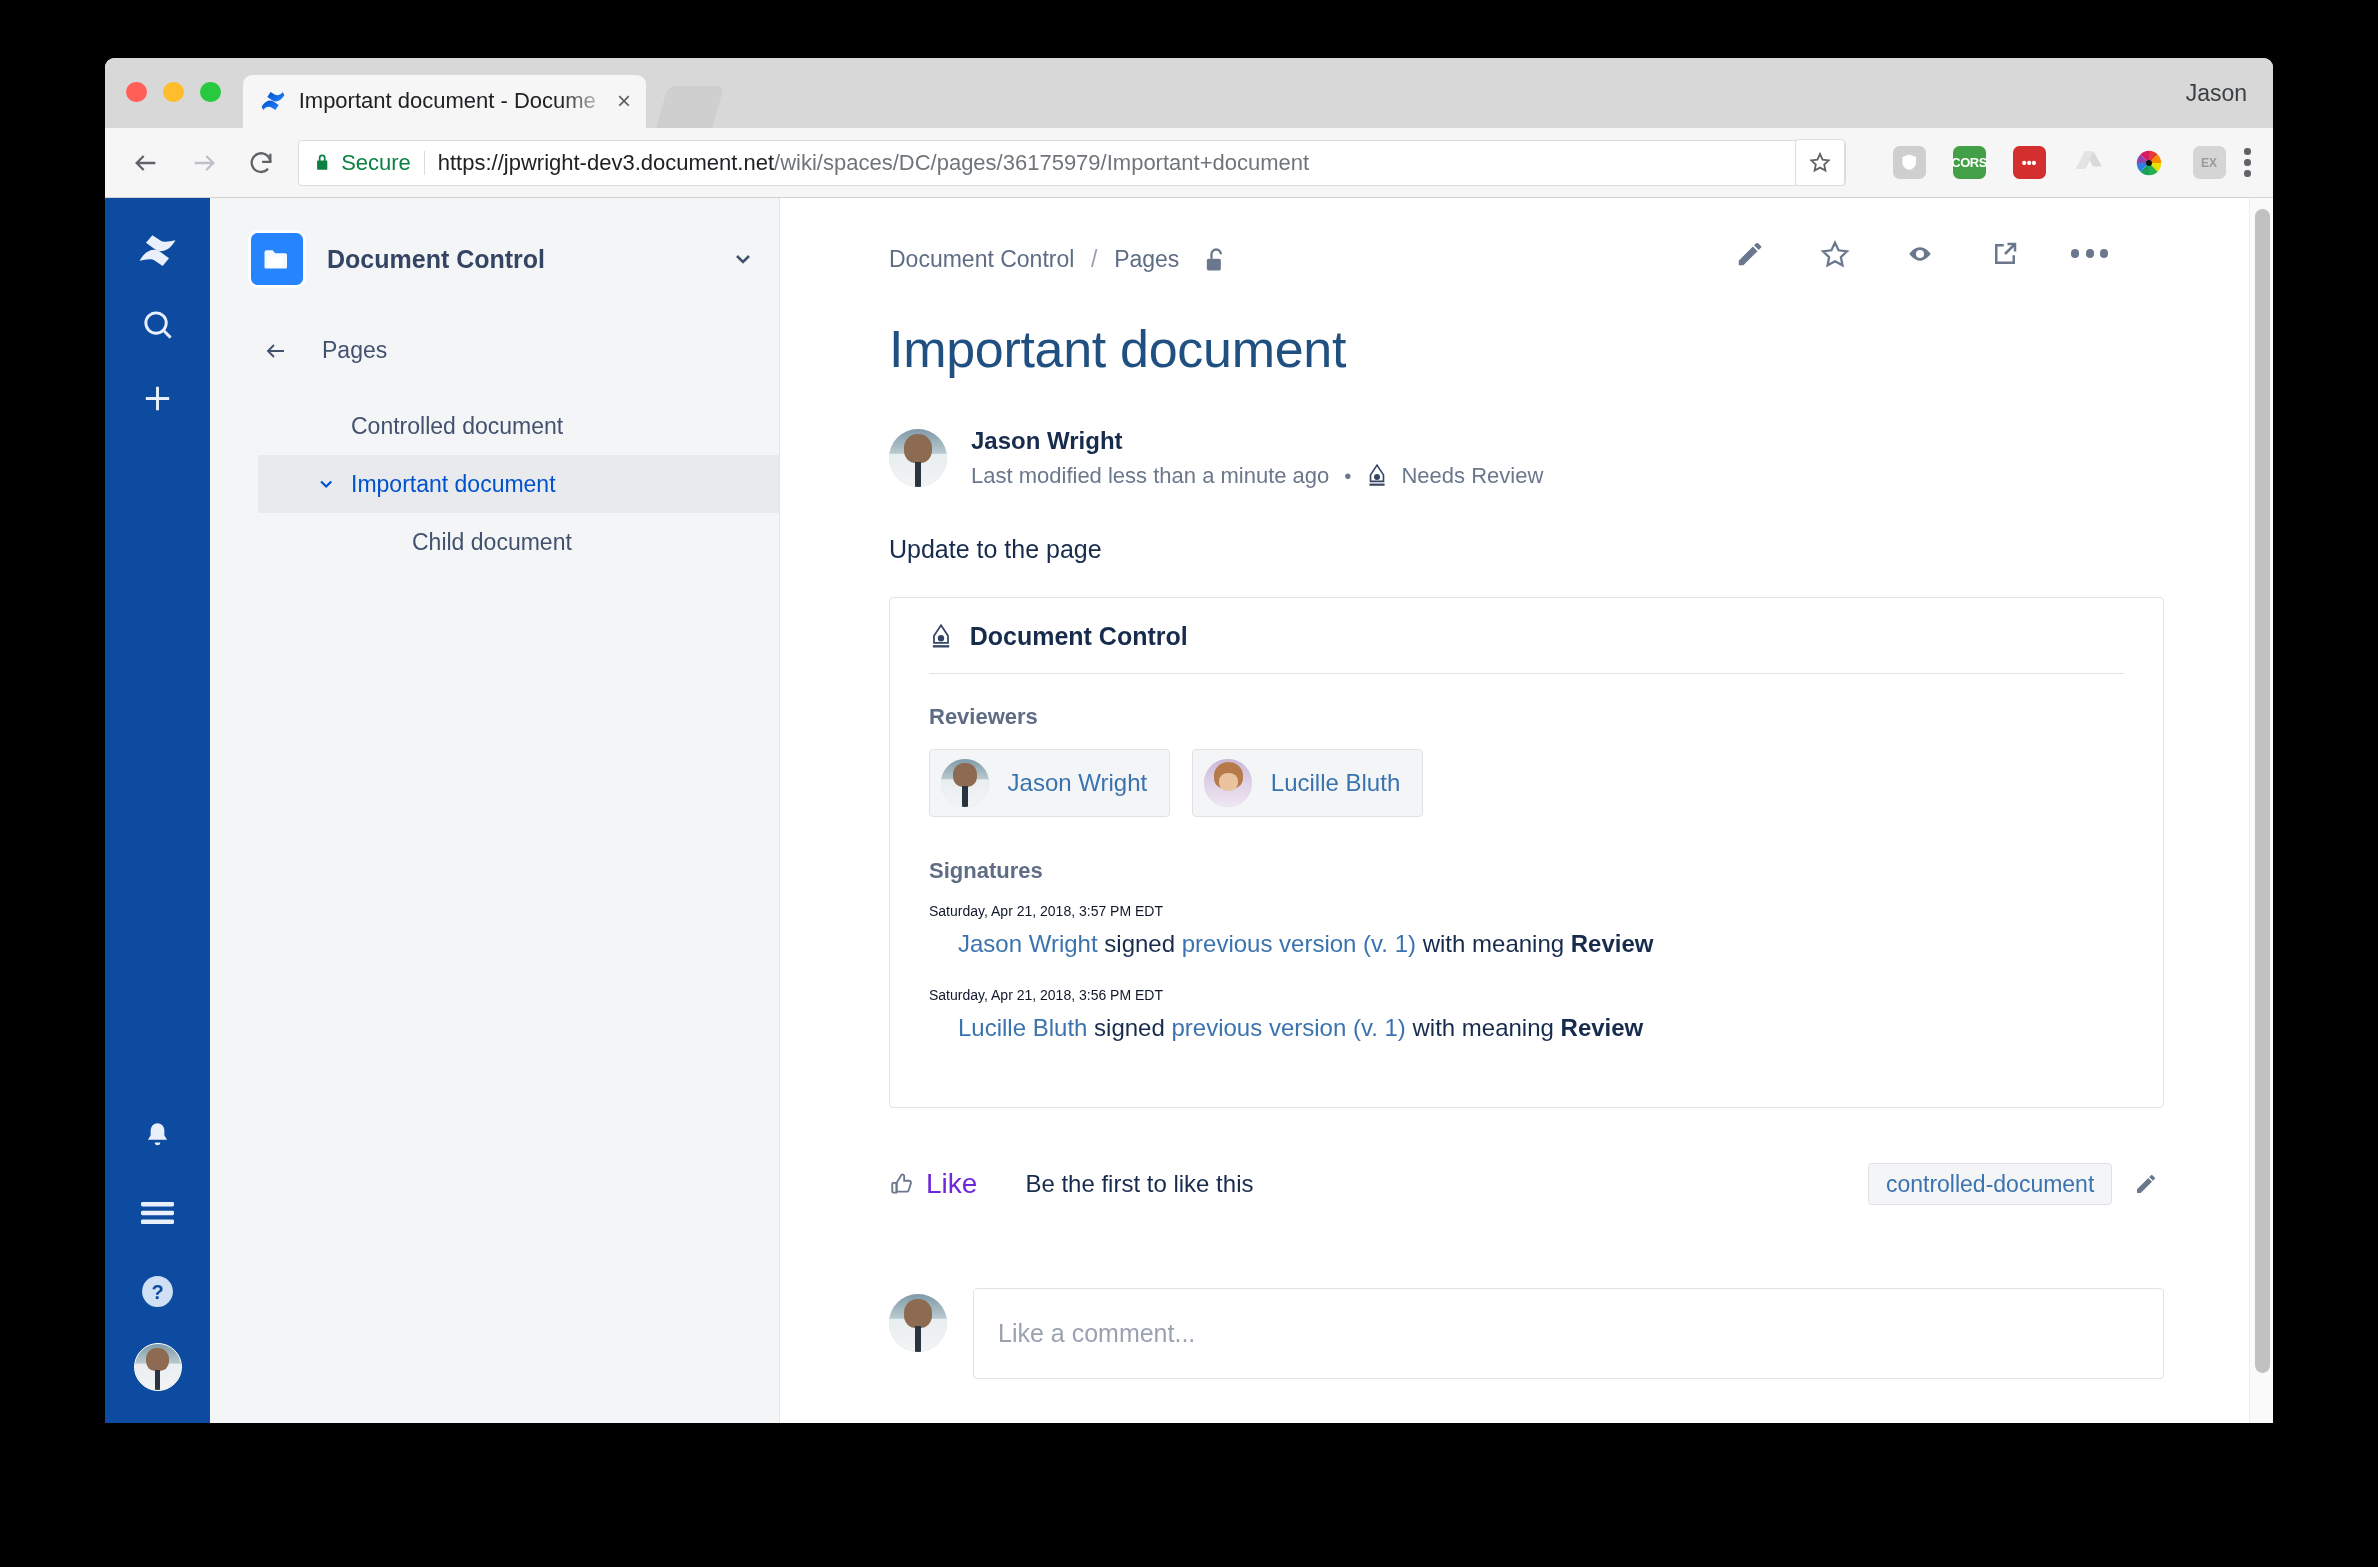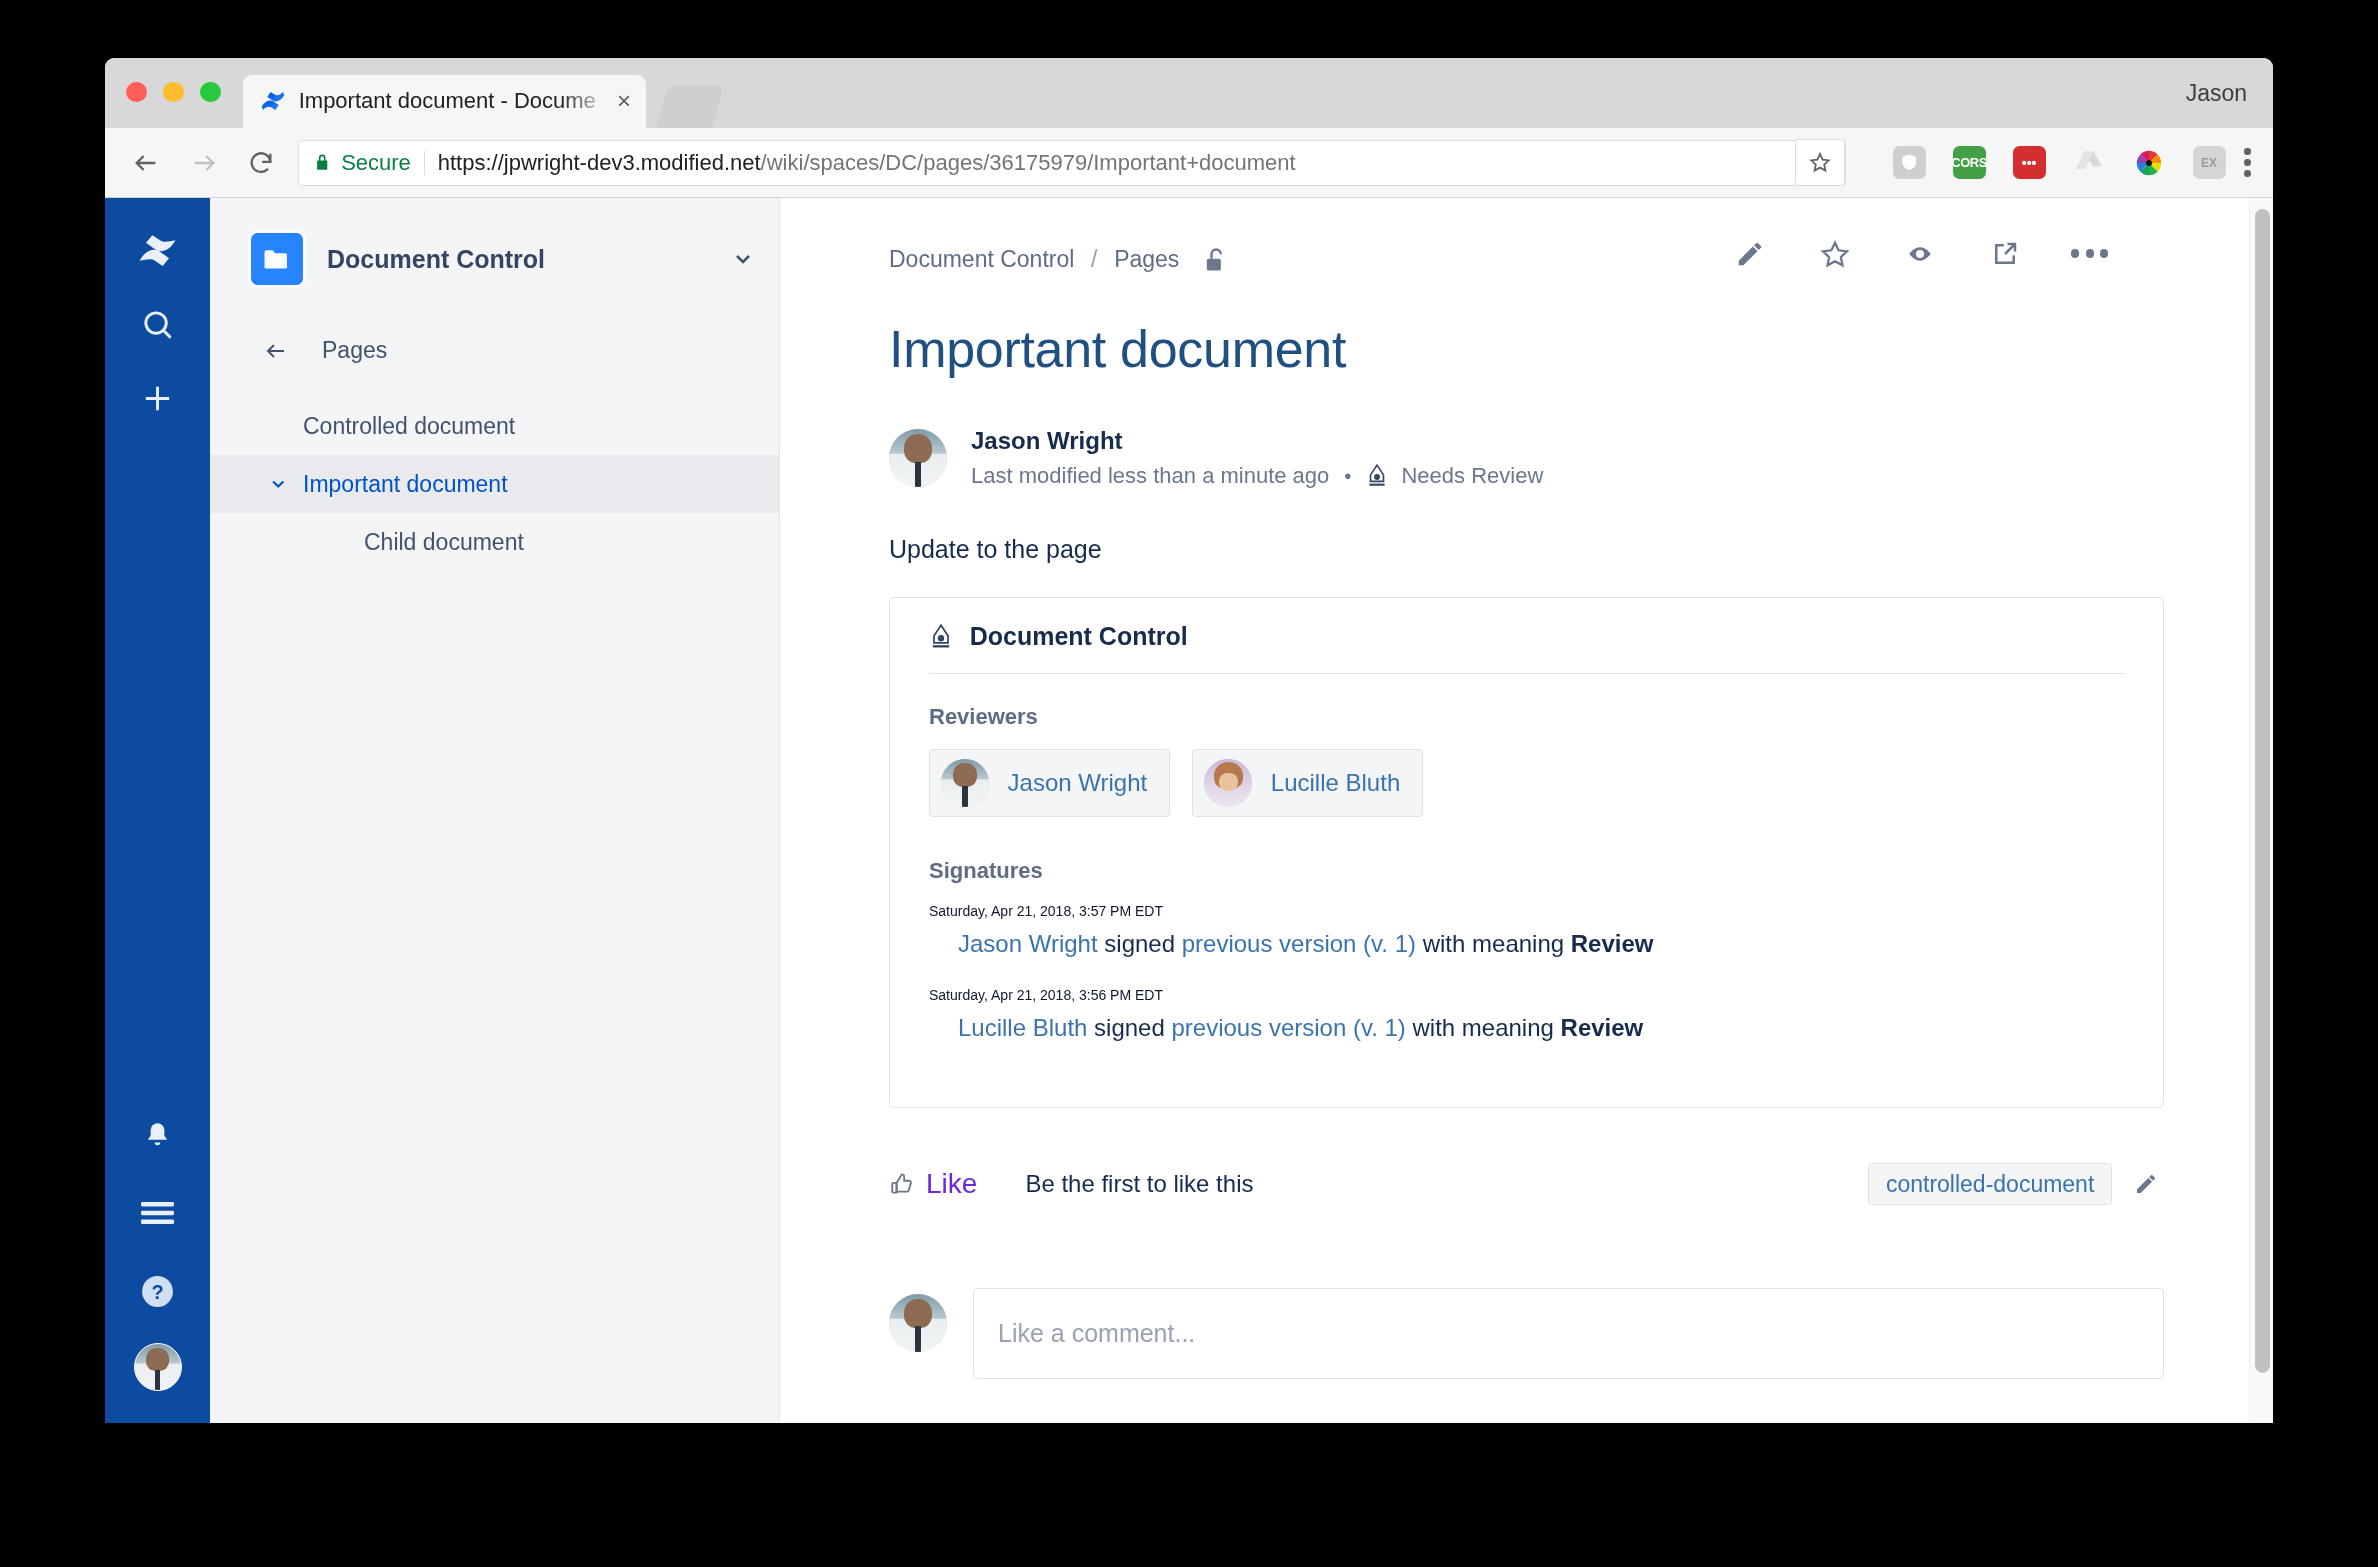--- a/index.html
+++ b/index.html
@@ -214,21 +214,21 @@
   }
   .chev-down { color: #42526e; display:flex; align-items:center; }
 
   .pages-back {
     display: flex; align-items: center;
     padding: 52px 0 0 52px;
   }
   .pages-back .arrow { color: #42526e; display:flex; align-items:center; }
   .pages-back .lbl { font-size: 23px; color: #42526e; margin-left: 32px; }
 
-  .tree { margin-top: 33px; }
+  .tree { margin-top: 33px; padding-left: 48px; }
   .tree-item {
     position: relative;
     height: 58px;
     display: flex;
     align-items: center;
     font-size: 23px;
     color: #42526e;
     padding-left: 93px;
     box-sizing: border-box;
   }
@@ -483,21 +483,21 @@
     </span>
 
     <div class="omnibox">
       <span class="lock-ic">
         <svg width="20.4" height="20.4" viewBox="0 0 24 24" fill="currentColor">
           <path d="M17 10h-1V7a4 4 0 0 0-8 0v3H7a1 1 0 0 0-1 1v9a1 1 0 0 0 1 1h10a1 1 0 0 0 1-1v-9a1 1 0 0 0-1-1zm-7-3a2 2 0 0 1 4 0v3h-4z"></path>
         </svg>
       </span>
       <span class="secure-txt">Secure</span>
       <span class="omni-sep"></span>
-      <span class="url"><span class="host"><span>https://</span><span>jpwright-dev3.modified.net</span></span><span>/wiki/spaces/DC/pages/36175979/Important+document</span></span>
+      <span class="url"><span class="host"><span>https://</span><span>jpwright-dev3.document.net</span></span><span>/wiki/spaces/DC/pages/36175979/Important+document</span></span>
     </div>
 
     <span class="star-btn">
       <svg width="24" height="24" viewBox="0 0 24 24" fill="none" stroke="currentColor" stroke-width="1.8">
         <path d="M12 3l2.6 5.6 6.1.8-4.5 4.2 1.2 6-5.4-3-5.4 3 1.2-6L3.3 9.4l6.1-.8z"></path>
       </svg>
     </span>
 
     <span class="ext shield">
       <svg width="20.4" height="20.4" viewBox="0 0 24 24" fill="#fff">

